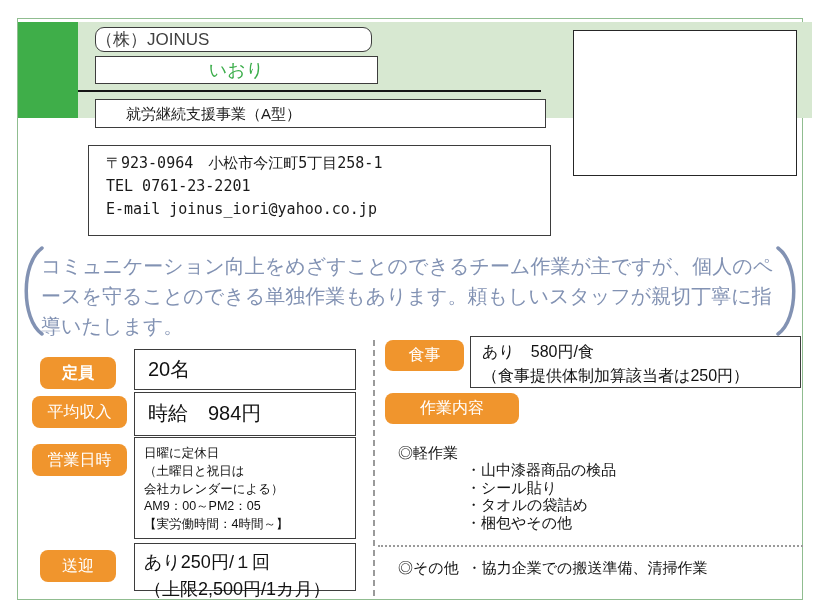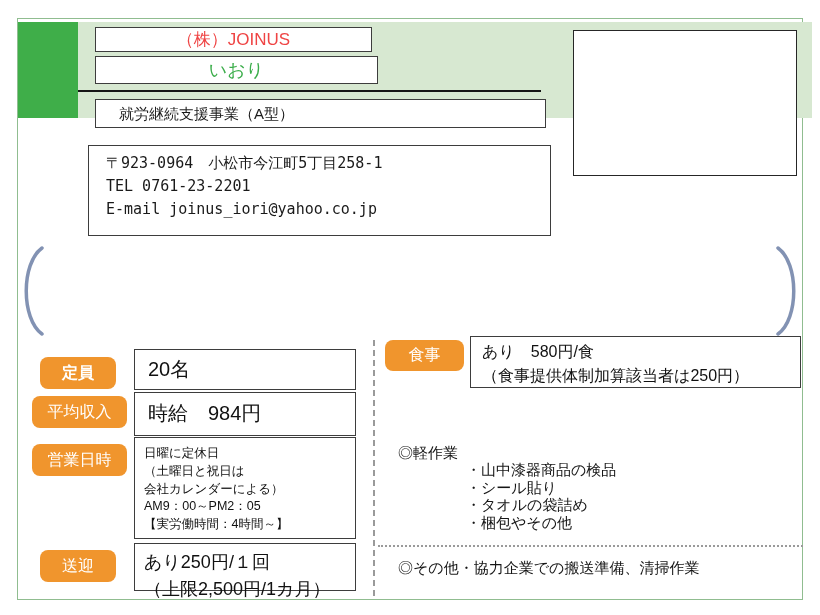--- a/index.html
+++ b/index.html
@@ -7,26 +7,26 @@
   .page { position:relative; width:820px; height:615px; background:#fff; overflow:hidden; }
 
   .frame { position:absolute; left:17px; top:18px; width:786px; height:582px;
            border:1px solid #90bd90; }
   .band { position:absolute; left:18px; top:22px; width:794px; height:96px; background:#d7e8d1; }
   .greensq { position:absolute; left:18px; top:22px; width:60px; height:96px; background:#3fae49; }
 
   .wbox { position:absolute; background:#fff; border:1.5px solid #3d3d3d; }
 
   .company { left:95px; top:27px; width:277px; height:25px;
-             color:#ef4444; font-size:17px; text-align:center; line-height:23px; }
+             color:#404040; font-size:17px; text-align:left; line-height:23px;border-radius:9px; }
   .facility { left:95px; top:56px; width:283px; height:28px;
               color:#3bad4a; font-size:18px; text-align:center; line-height:26px; }
   .underline { position:absolute; left:78px; top:90px; width:463px; height:2px; background:#151515; }
   .service { left:95px; top:99px; width:451px; height:29px;
-             color:#1b1b1b; font-size:15px; line-height:27px; padding-left:23px; }
+             color:#1b1b1b; font-size:15px; line-height:27px; padding-left:30px; }
   .photo { left:573px; top:30px; width:224px; height:146px; border-color:#262626; }
 
   .contact { left:88px; top:145px; width:463px; height:91px;
              font-family:"DejaVu Sans Mono", monospace;
              color:#1a1a1a; font-size:15px; line-height:1.52; padding:6px 0 0 17px; }
 
   .intro-wrap { position:absolute; left:14px; top:246px; width:792px; height:94px; }
   .intro-text { position:absolute; left:27px; top:5px; width:742px;
                 color:#8292b3; font-size:20px; line-height:30px; }
   .paren { position:absolute; top:0; width:32px; height:90px; }
@@ -54,21 +54,21 @@
               font-size:16px; line-height:1.48; padding:3px 0 0 11px; color:#111; }
 
   .divider-v { position:absolute; left:373px; top:340px; height:256px;
                border-left:2px dashed #9a9a9a; }
   .divider-h { position:absolute; left:378px; top:545px; width:425px;
                border-top:2px dotted #9a9a9a; }
 
   .lw-heading { position:absolute; left:398px; top:444px; font-size:15px; color:#151515; }
   .lw-items { position:absolute; left:466px; top:461px; font-size:15px;
               line-height:17.5px; color:#151515; }
-  .other-row { position:absolute; left:398px; top:559px; display:flex; gap:0;
+  .other-row { position:absolute; left:398px; top:559px; display:flex; gap:8px;
                font-size:15px; color:#151515; }
 </style>
 </head>
 <body>
 
 <div class="page">
 
   <div class="frame"></div>
   <div class="band"></div>
   <div class="greensq"></div>
@@ -83,20 +83,21 @@
   <div class="wbox contact">
     <div>〒923-0964　小松市今江町5丁目258-1</div>
     <div>TEL 0761-23-2201</div>
     <div>E-mail joinus_iori@yahoo.co.jp</div>
   </div>
 
   <div class="intro-wrap">
     <svg class="paren left" viewBox="0 0 32 90">
       <path d="M28 2 C7 17, 7 73, 28 88" fill="none" stroke="#8292b3" stroke-width="3.5" stroke-linecap="round"></path>
     </svg>
+    <div class="intro-text">コミュニケーション向上をめざすことのできるチーム作業が主ですが、個人のペースを守ることのできる単独作業もあります。頼もしいスタッフが親切丁寧に指導いたします。</div>
     <svg class="paren right" viewBox="0 0 32 90">
       <path d="M4 2 C25 17, 25 73, 4 88" fill="none" stroke="#8292b3" stroke-width="3.5" stroke-linecap="round"></path>
     </svg>
   </div>
 
   <div class="tag tag-teiin">定員</div>
   <div class="wbox val-teiin">20名</div>
 
   <div class="tag tag-income">平均収入</div>
   <div class="wbox val-income">時給　984円</div>
@@ -117,20 +118,21 @@
   </div>
 
   <div class="divider-v"></div>
 
   <div class="tag tag-meal">食事</div>
   <div class="wbox val-meal">
     <div>あり　580円/食</div>
     <div>（食事提供体制加算該当者は250円）</div>
   </div>
 
+  <div class="tag tag-work">作業内容</div>
 
   <div class="lw-heading">◎軽作業</div>
   <div class="lw-items">
     <div>・山中漆器商品の検品</div>
     <div>・シール貼り</div>
     <div>・タオルの袋詰め</div>
     <div>・梱包やその他</div>
   </div>
 
   <div class="divider-h"></div>

